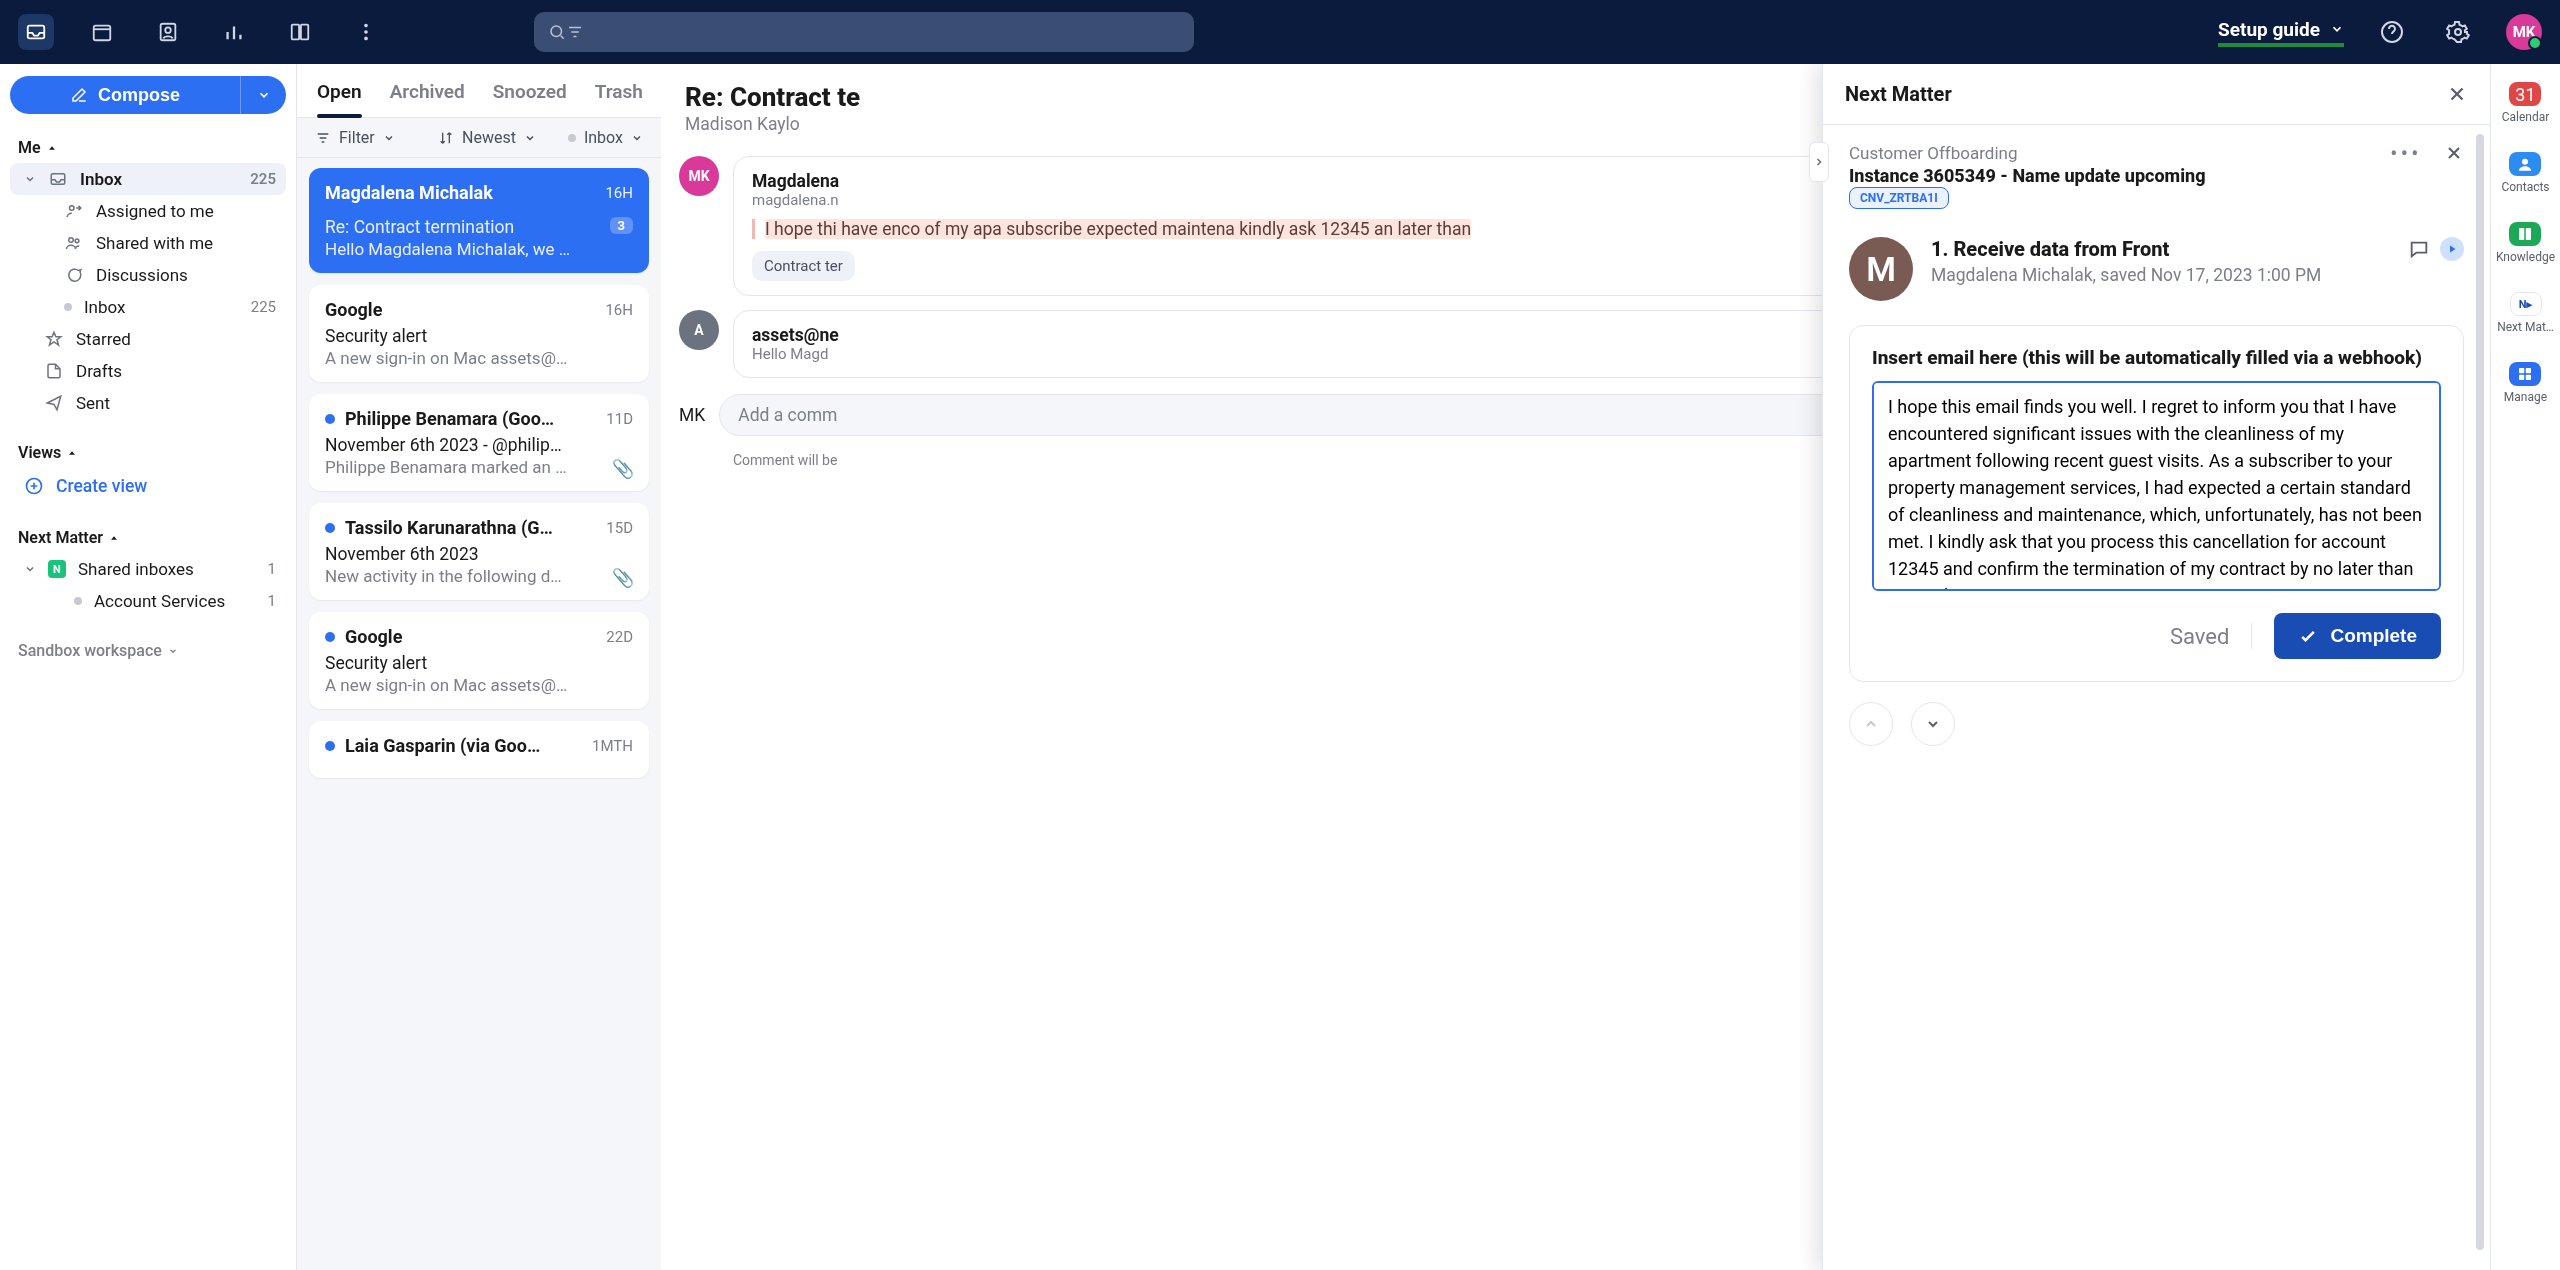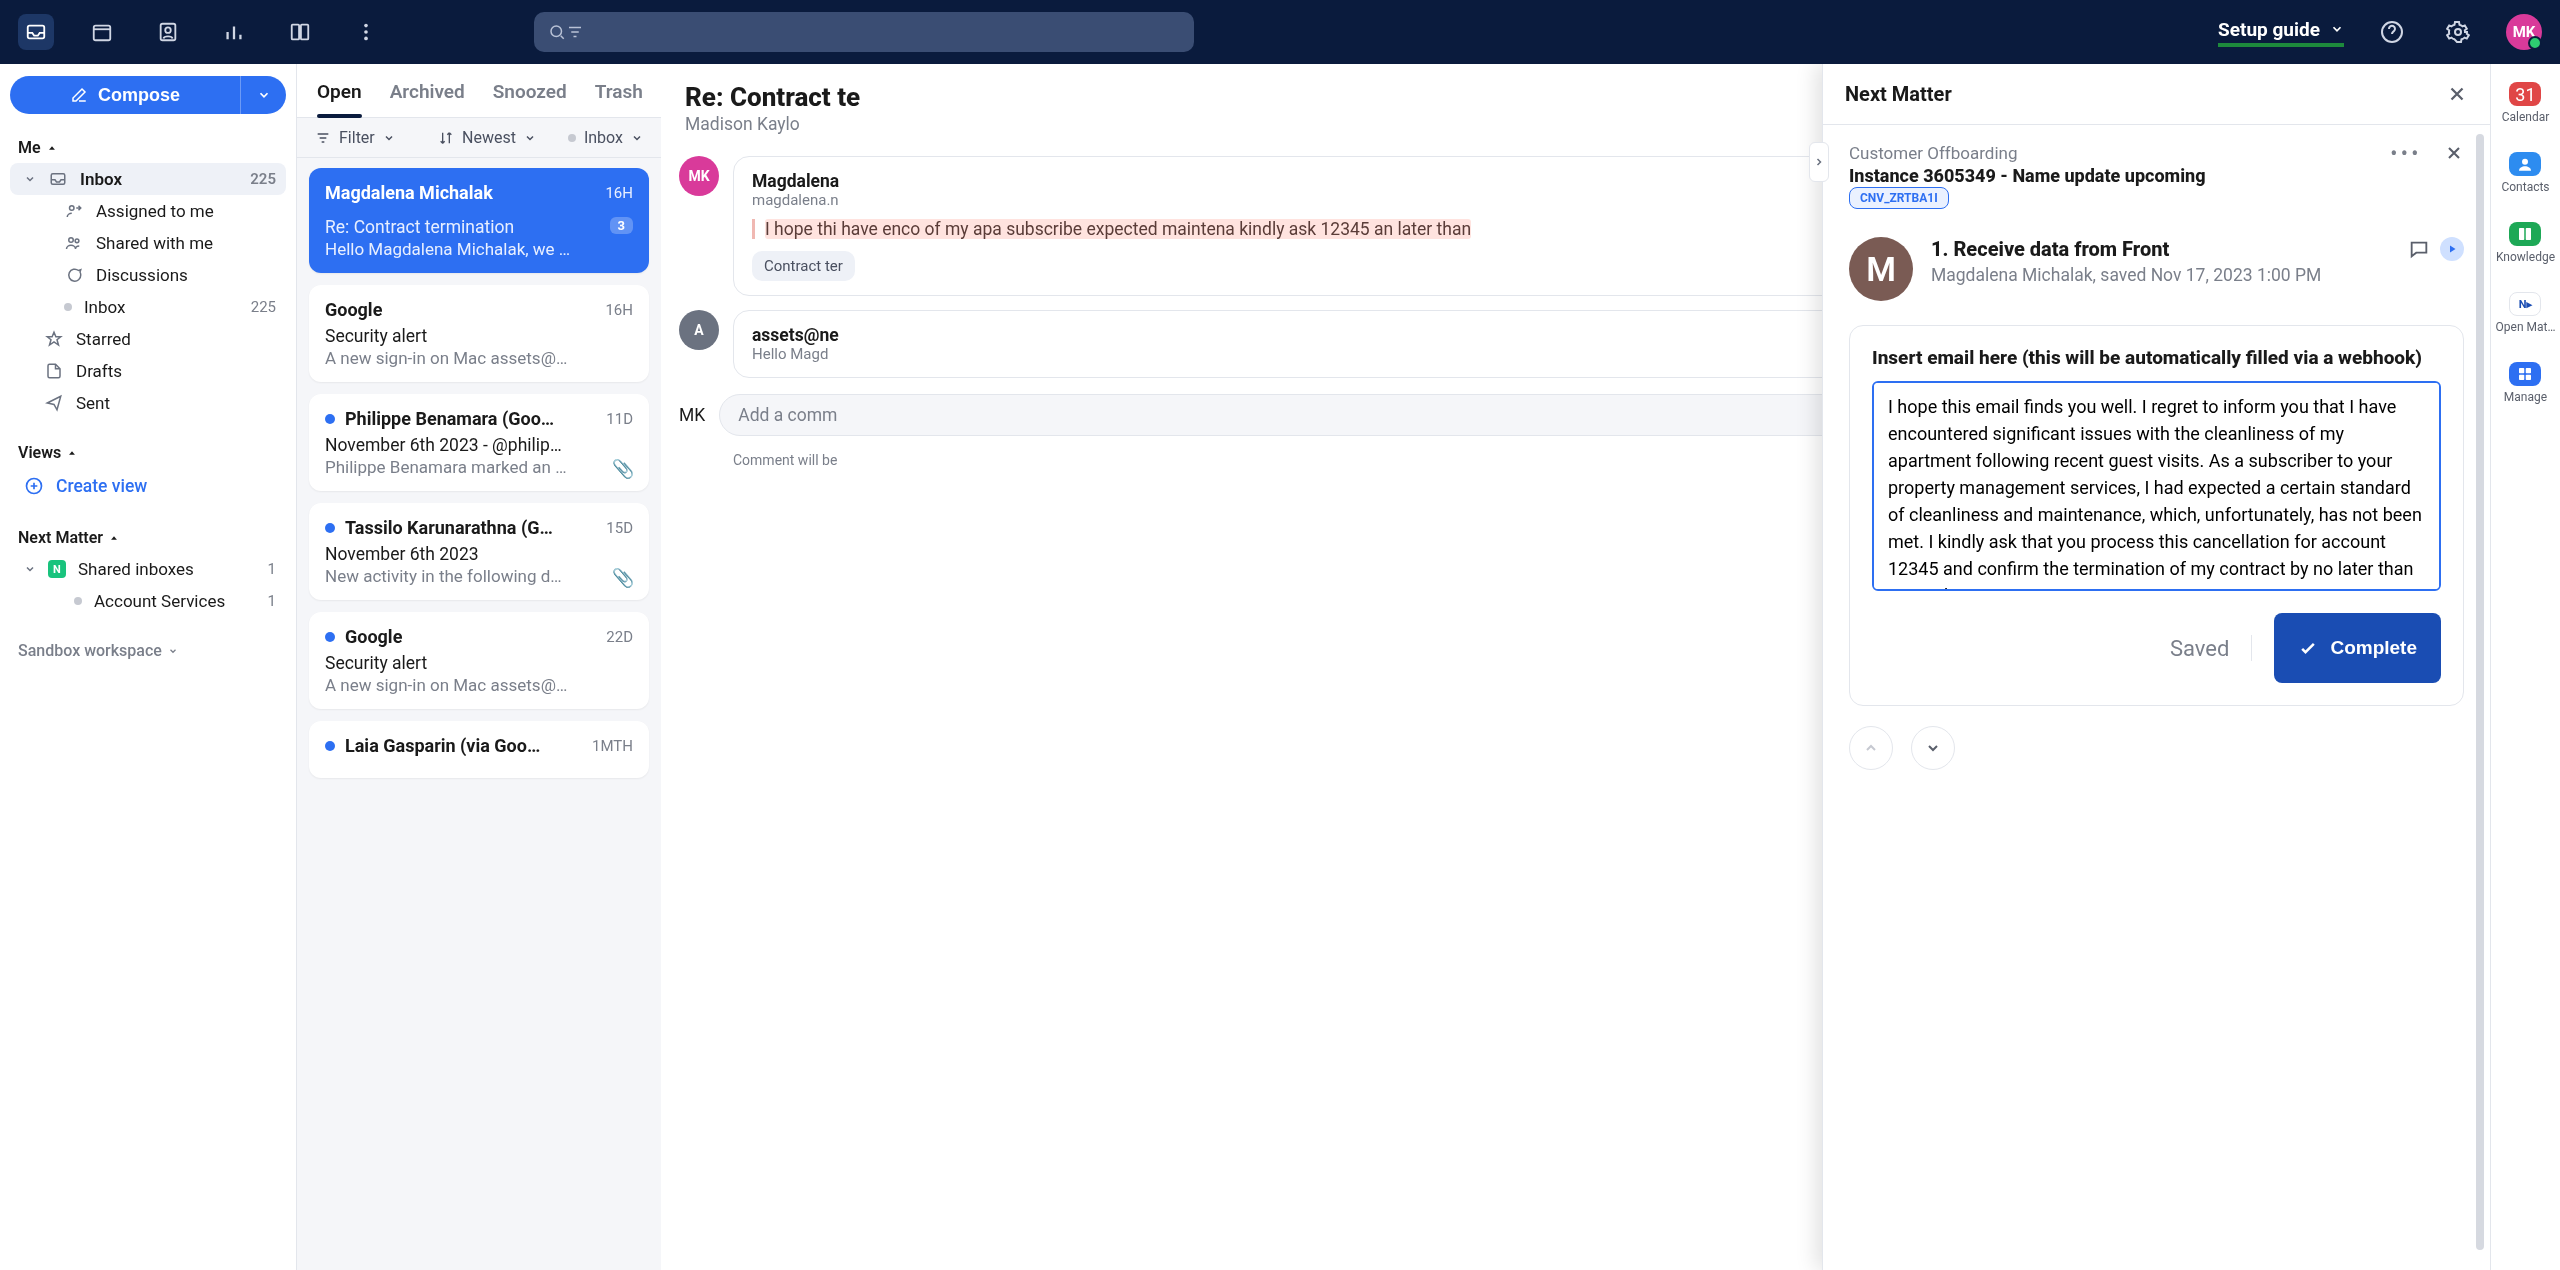--- a/index.html
+++ b/index.html
@@ -105,21 +105,21 @@
   .step-title{font-size:20px;font-weight:800}
   .step-meta{color:var(--muted);margin-top:4px}
   .step-actions{display:flex;gap:10px;align-items:center}
   .play{width:24px;height:24px;border-radius:50%;background:#cfe0ff;color:var(--blue);display:flex;align-items:center;justify-content:center}
   .form-card{border:1px solid var(--line);border-radius:14px;margin-top:24px;padding:20px 22px 22px 22px}
   .form-label{font-weight:800;font-size:19px;margin-bottom:12px}
   .textarea{width:100%;border:2px solid var(--blue);border-radius:6px;padding:10px 14px;font-size:18px;line-height:1.5;min-height:210px;resize:none;font-family:inherit}
   .form-foot{display:flex;align-items:center;justify-content:flex-end;gap:22px;margin-top:18px}
   .saved{color:var(--muted);font-size:22px}
   .vr{width:1px;height:26px;background:var(--line)}
-  .complete{background:var(--blue-dark);color:#fff;border:none;border-radius:8px;padding:24px 24px;font-size:19px;font-weight:700;display:flex;align-items:center;gap:12px;cursor:pointer}
+  .complete{background:var(--blue-dark);color:#fff;border:none;border-radius:8px;padding:12px 24px;font-size:19px;font-weight:700;display:flex;align-items:center;gap:12px;cursor:pointer}
   .prevnext{display:flex;gap:18px;margin-top:20px}
   .circle-btn{width:44px;height:44px;border-radius:50%;border:1.5px solid var(--line);background:#fff;display:flex;align-items:center;justify-content:center;cursor:pointer;color:#5a5f6b}
   .circle-btn.dim{color:#c6c9d1}
   .dots{color:var(--muted);letter-spacing:4px;font-weight:900;cursor:pointer}
   .panel .scroll-edge{position:absolute;top:70px;bottom:20px;right:6px;width:8px;border-radius:4px;background:#d6d9e0}
 
   
   .collapse-handle{position:absolute;left:-14px;top:78px;width:20px;height:40px;border:1px solid var(--line);border-radius:6px;background:#fff;display:flex;align-items:center;justify-content:center;color:#6b7280;cursor:pointer}
 
   
@@ -577,21 +577,21 @@
       <div class="rail-ico green">
         <svg width="18" height="18" viewBox="0 0 24 24" fill="#fff">
             <rect x="4" y="4" width="7" height="16" rx="1"></rect>
             <rect x="13" y="4" width="7" height="16" rx="1"></rect>
           </svg>
       </div>
       <span>Knowledge</span>
     </div>
     <div class="rail-item">
       <div class="rail-ico white" style="font-size:11px;font-weight:700;color:#1a4db3">N▸</div>
-      <span>Open Mat…</span>
+      <span>Next Mat…</span>
     </div>
     <div class="rail-item">
       <div class="rail-ico grid">
         <svg width="18" height="18" viewBox="0 0 24 24" fill="#fff">
             <rect x="4" y="4" width="7" height="7" rx="1"></rect>
             <rect x="13" y="4" width="7" height="7" rx="1"></rect>
             <rect x="4" y="13" width="7" height="7" rx="1"></rect>
             <rect x="13" y="13" width="7" height="7" rx="1"></rect>
           </svg>
       </div>

